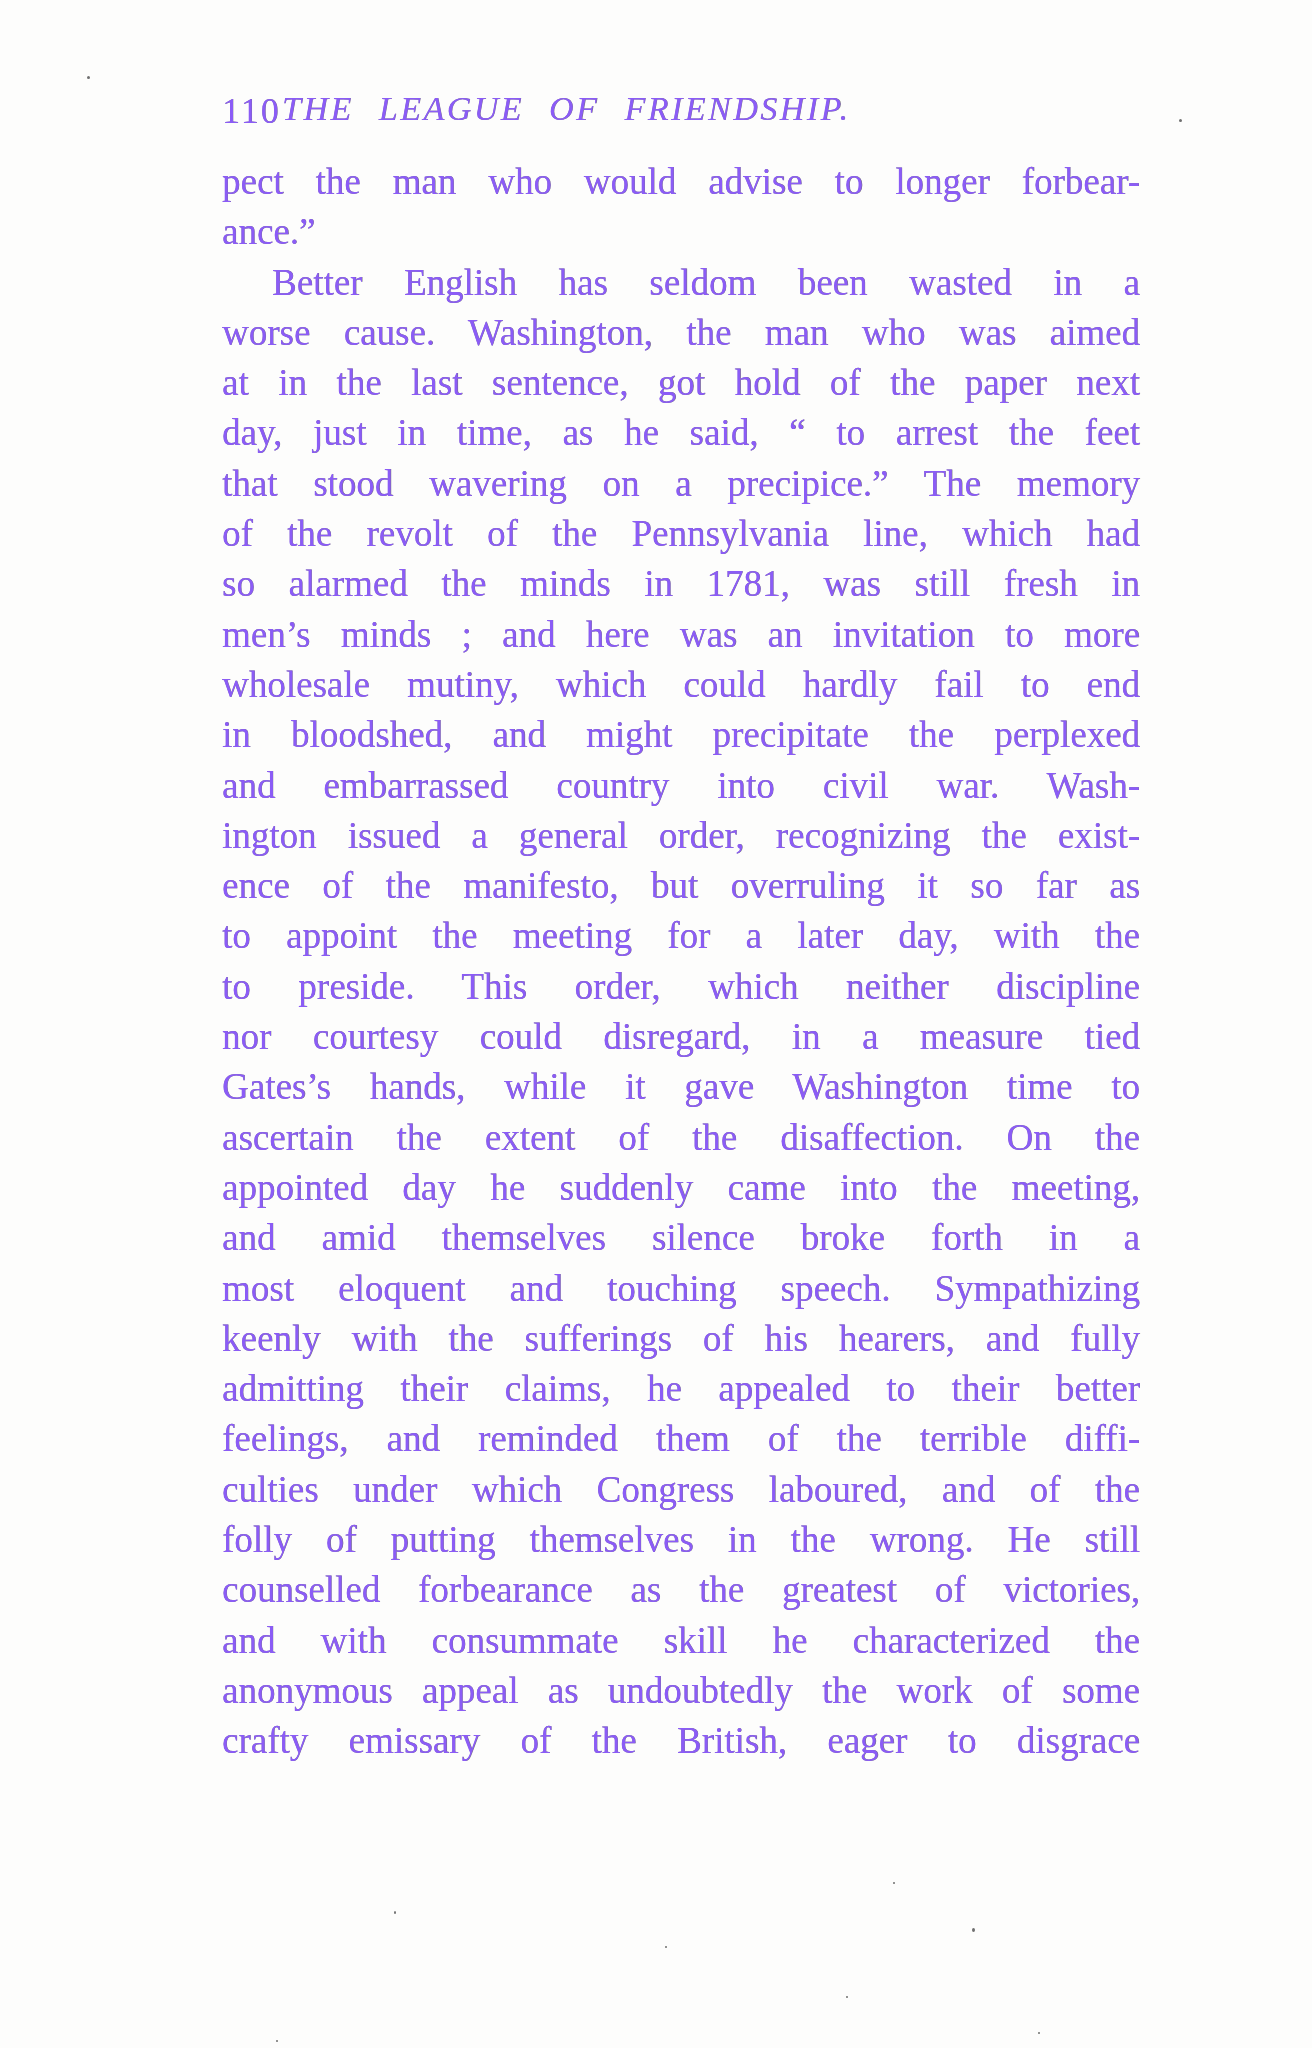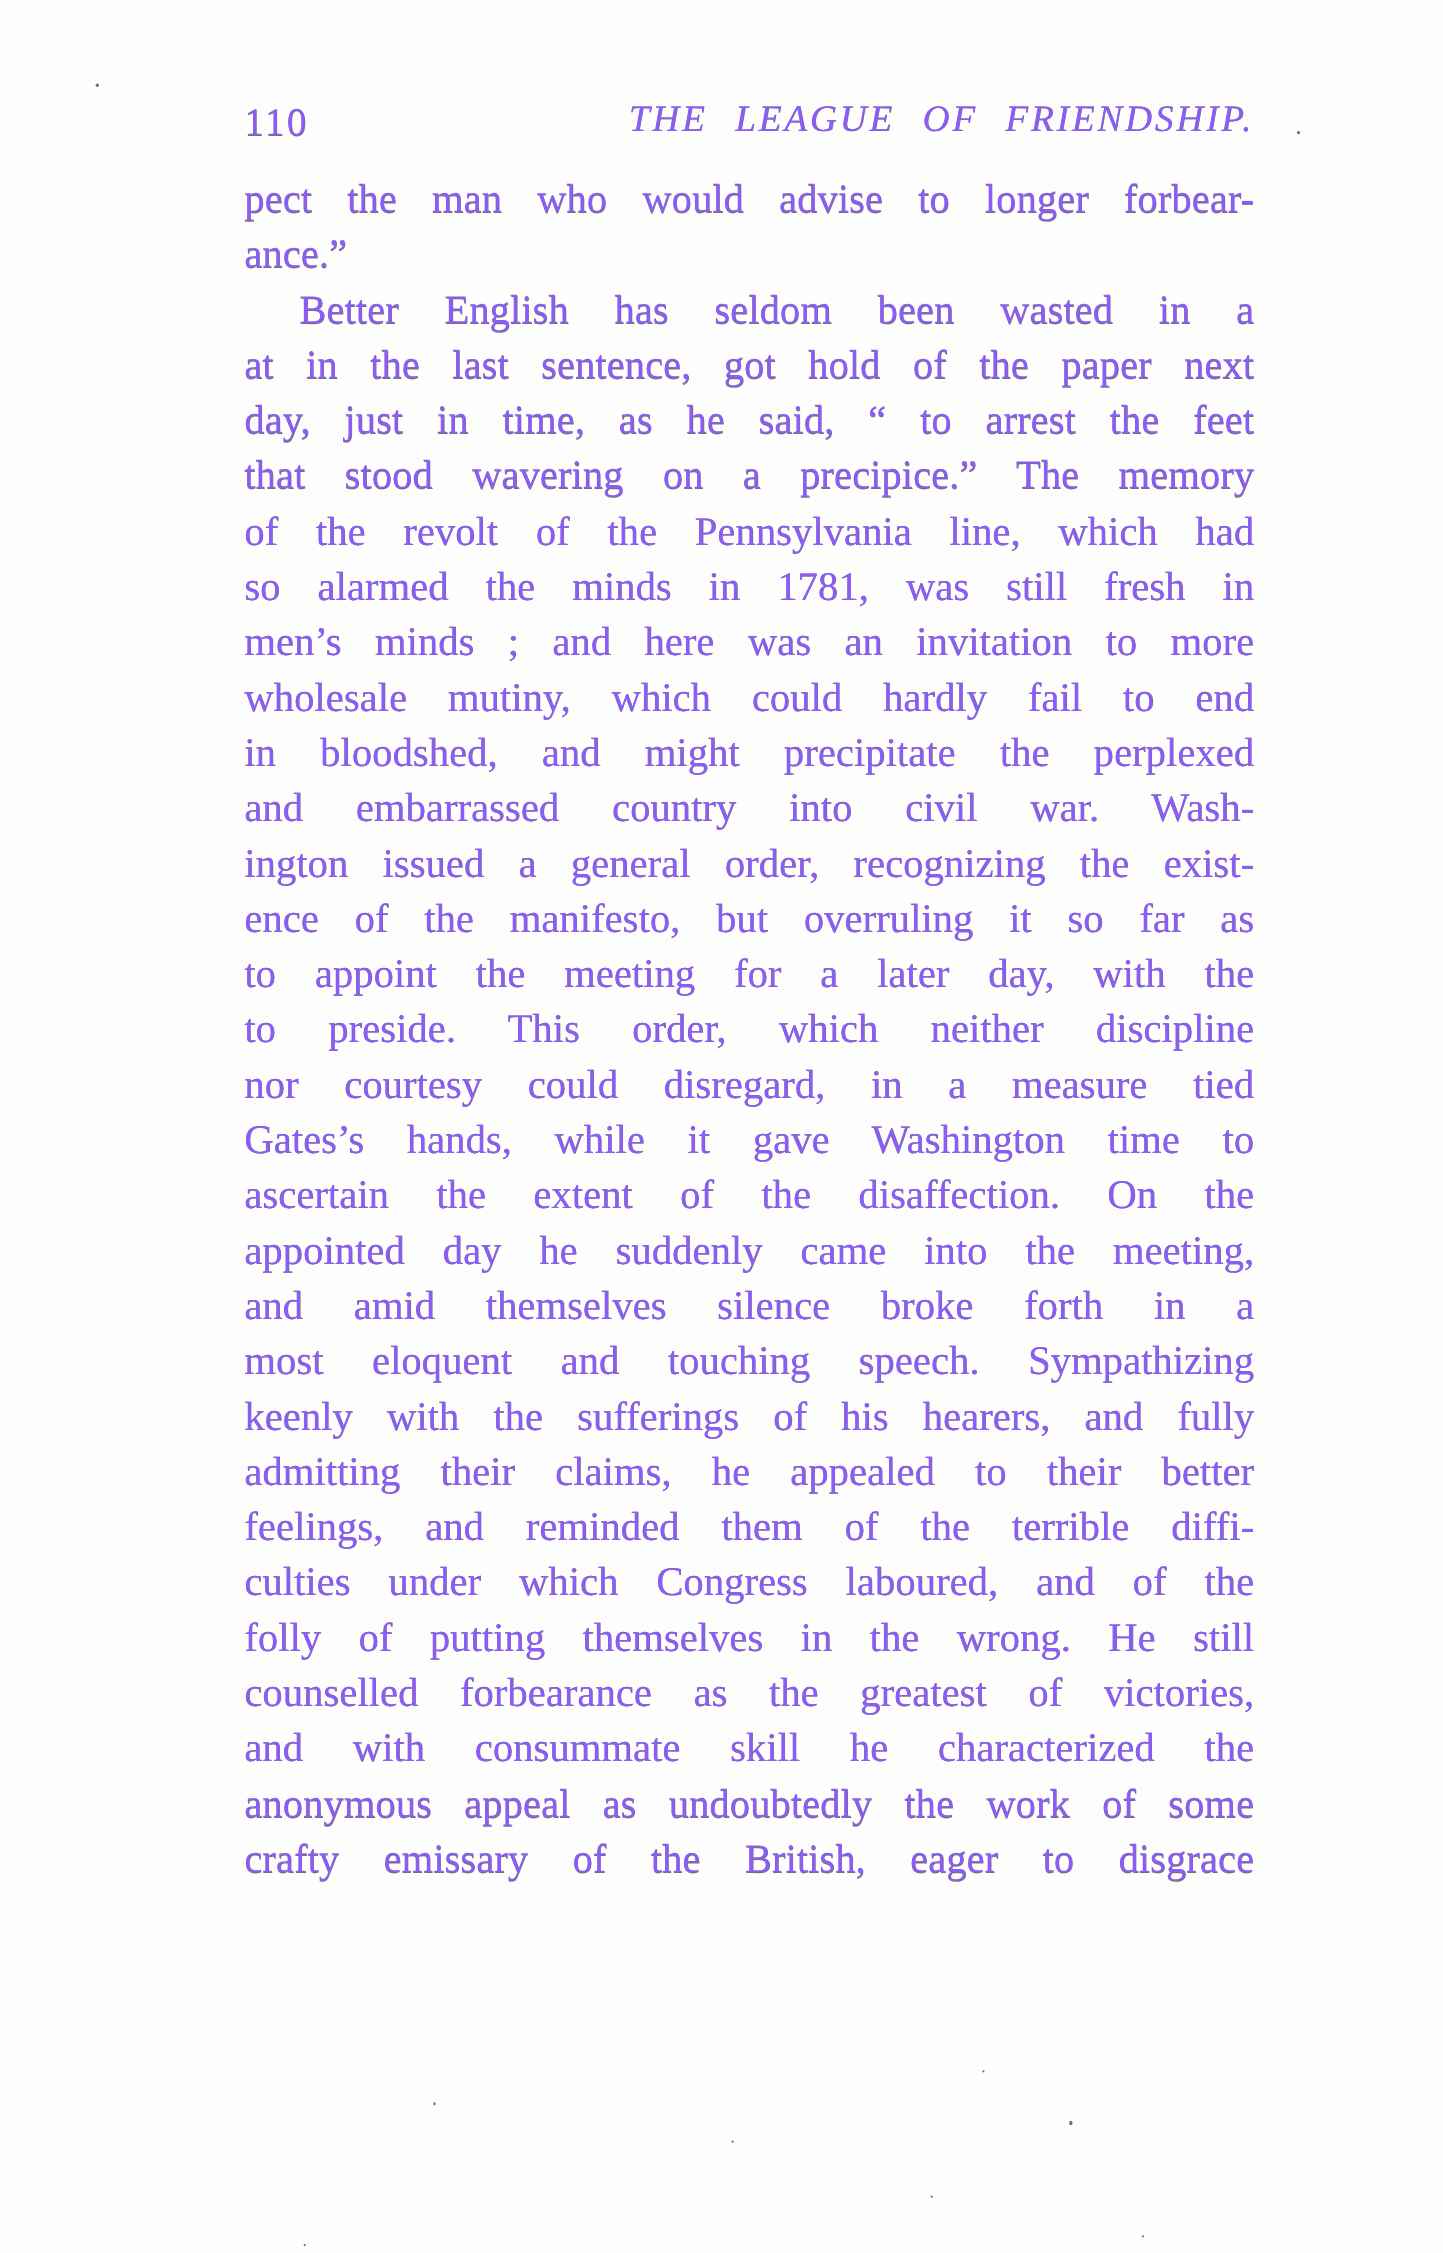--- a/index.html
+++ b/index.html
@@ -30,21 +30,21 @@
     font-size: 36px;
     letter-spacing: 2px;
     font-weight: 400;
     text-shadow: 0.3px 0.3px 0 rgba(0,0,0,0.55);
   }
   .running-title {
     position: absolute;
     left: 60px;
     right: 0;
     top: 2px;
-    text-align: right;
+    text-align: left;
     font-style: italic;
     font-size: 34px;
     letter-spacing: 2.5px;
     word-spacing: 14px;
     text-shadow: 0.3px 0.3px 0 rgba(0,0,0,0.55);
   }
   .body-text {
     position: absolute;
     top: 157px;
     left: 222px;
@@ -79,20 +79,21 @@
 <div class="page">
   <div class="header">
     <span class="page-number">110</span>
     <span class="running-title">THE LEAGUE OF FRIENDSHIP.</span>
   </div>
 
   <div class="body-text">
       <div class="line">pect the man who would advise to longer forbear-</div>
       <div class="line no-just">ance.”</div>
       <div class="line indent">Better English has seldom been wasted in a</div>
+      <div class="line">worse cause. Washington, the man who was aimed</div>
       <div class="line">at in the last sentence, got hold of the paper next</div>
       <div class="line">day, just in time, as he said, “ to arrest the feet</div>
       <div class="line">that stood wavering on a precipice.” The memory</div>
       <div class="line">of the revolt of the Pennsylvania line, which had</div>
       <div class="line">so alarmed the minds in 1781, was still fresh in</div>
       <div class="line">men’s minds ; and here was an invitation to more</div>
       <div class="line">wholesale mutiny, which could hardly fail to end</div>
       <div class="line">in bloodshed, and might precipitate the perplexed</div>
       <div class="line">and embarrassed country into civil war. Wash-</div>
       <div class="line">ington issued a general order, recognizing the exist-</div>

